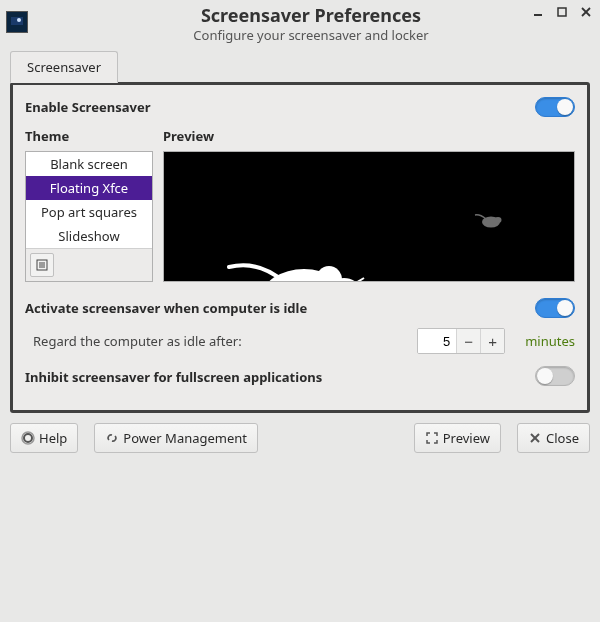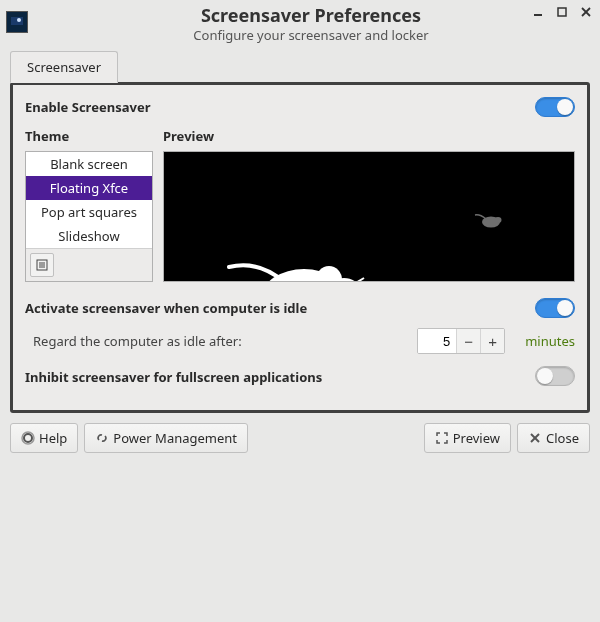--- a/index.html
+++ b/index.html
@@ -194,21 +194,21 @@
     border-left: 1px solid #d5d5d5;
     background: #f2f2f1;
     cursor: pointer;
     font-size: 15px;
     color: #444;
   }
   .units { margin-left: 20px; color: #4d7c0f; }
   
   .footer {
     display: flex;
-    gap: 6px;
+    gap: 16px;
     padding: 0 10px 10px 10px;
     justify-content: center;
   }
   .footer .spacer { flex: 1; }
   .btn {
     display: inline-flex;
     align-items: center;
     gap: 4px;
     padding: 5px 10px;
     border: 1px solid #c0c0c0;

